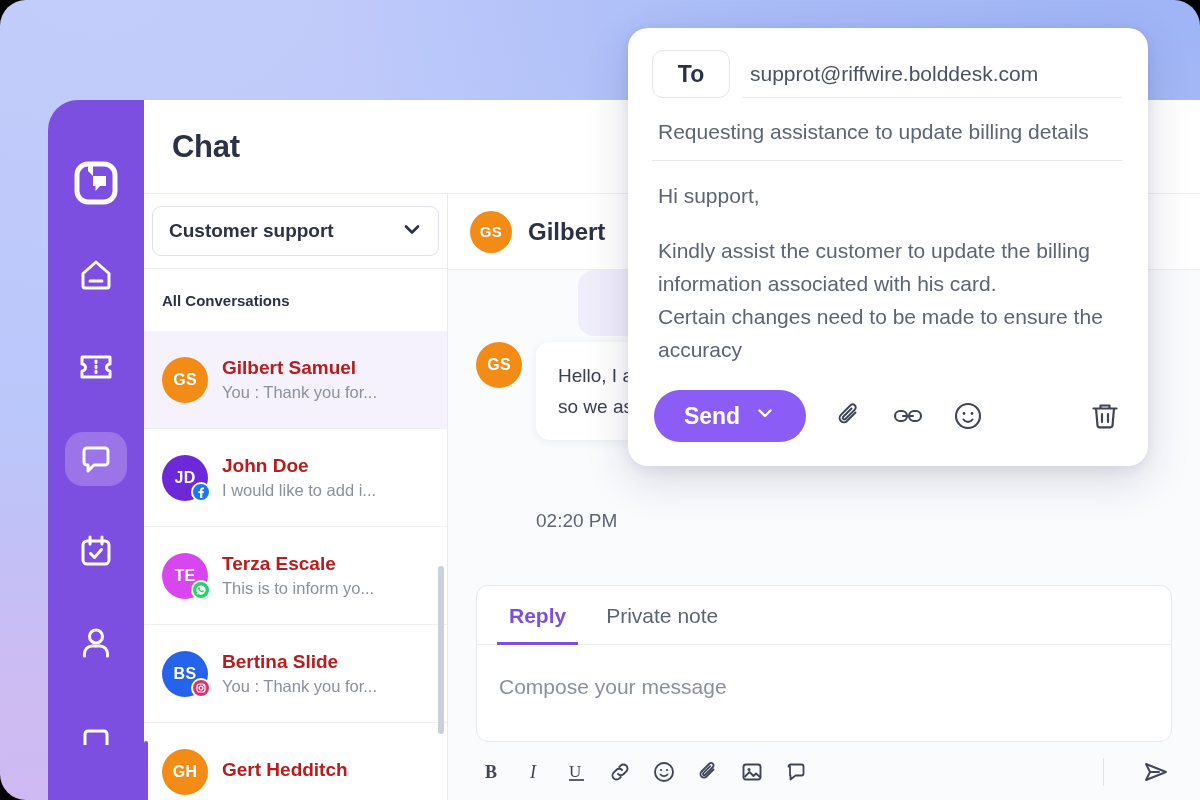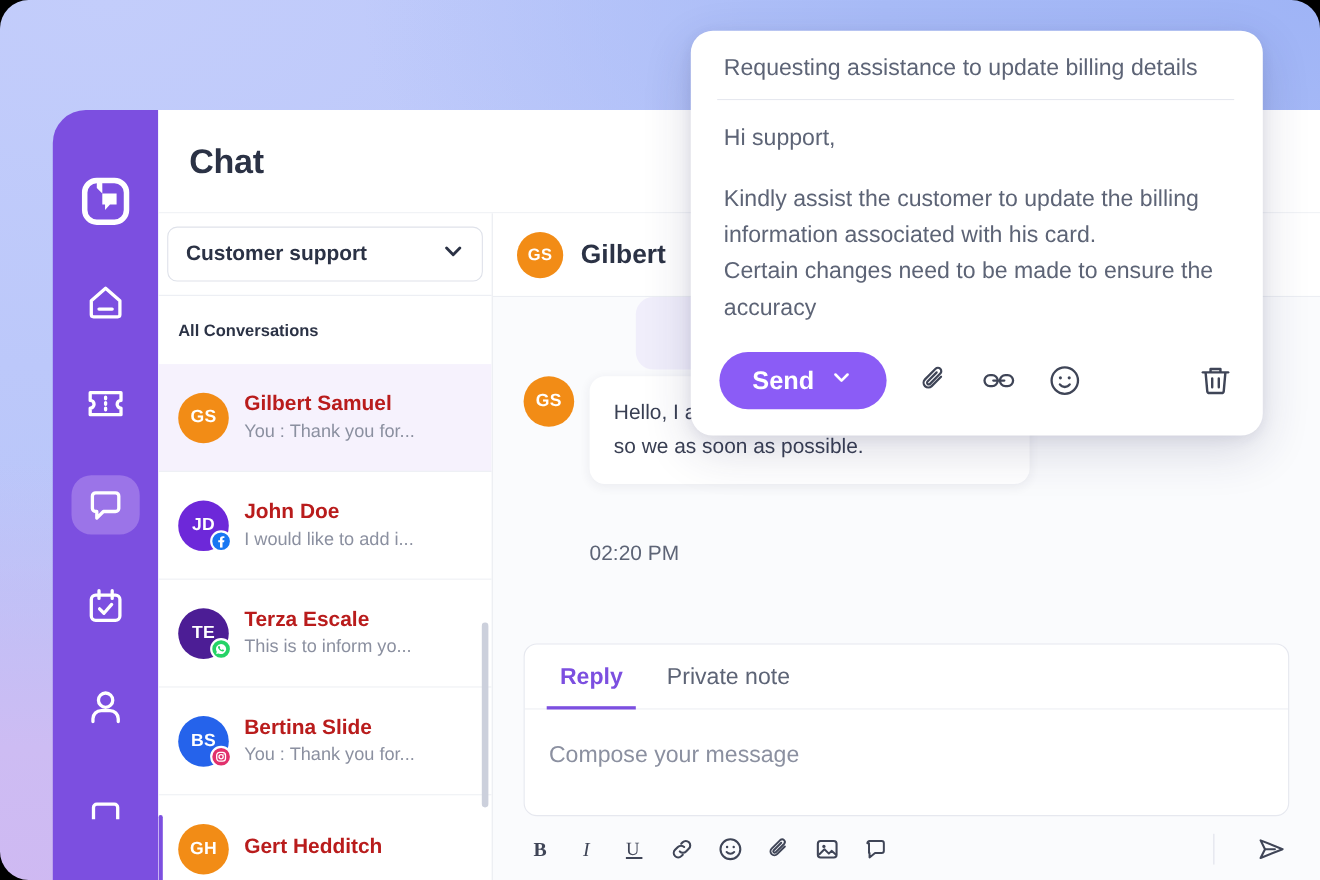--- a/index.html
+++ b/index.html
@@ -157,21 +157,21 @@
   }
   .msg-row { position: absolute; left: 28px; top: 72px; display: flex; gap: 14px; align-items: flex-start; }
   .msg-row .avatar { width: 46px; height: 46px; font-size: 16px; }
   .bubble {
     background: #fff; border-radius: 14px;
     box-shadow: 0 2px 10px rgba(40,45,70,0.07);
     padding: 18px 22px; width: 400px;
     font-size: 19px; line-height: 31px; color: #3a4054;
   }
   .msg-time {
-    position: absolute; left: 88px; top: 223px;
+    position: absolute; left: 88px; top: 240px;
     font-size: 19px; color: #5d6476;
   }
 
   
   #composer { flex: none; padding: 0 28px 0 28px; }
   #composer-box {
     border: 1px solid #e6e8ef; border-radius: 12px; background: #fff;
     overflow: hidden;
   }
   #composer-tabs {
@@ -362,21 +362,21 @@
               </div>
             </div>
             <div class="conv-text">
               <div class="conv-name">John Doe</div>
               <div class="conv-snippet">I would like to add i...</div>
             </div>
           </div>
 
           <div class="conv">
             <div class="avatar-wrap">
-              <div class="avatar" style="background:#4c1d95">TE</div>
+              <div class="avatar" style="background:#d946ef">TE</div>
               <div class="badge" style="background:#25D366">
                 <svg width="12" height="12" viewBox="0 0 12 12">
                     <path d="M6 1.4A4.6 4.6 0 0 0 2.1 8.5L1.5 10.6l2.2-.6A4.6 4.6 0 1 0 6 1.4zm2.5 6.3c-.1.3-.6.6-.9.6-.2 0-.5.1-1.6-.4-1.3-.6-2.2-2-2.3-2.1-.1-.1-.5-.7-.5-1.4 0-.6.3-.9.5-1 .1-.1.2-.2.4-.2h.3c.1 0 .2 0 .3.3l.4 1c0 .1 0 .2-.1.3l-.2.2c-.1.1-.1.1 0 .3.1.2.4.7.8 1 .5.4.8.6 1 .6.1 0 .2 0 .3-.1l.3-.4c.1-.1.2-.1.3-.1l1 .5c.1.1.2.1.2.2v.7z" fill="#fff"></path>
                   </svg>
               </div>
             </div>
             <div class="conv-text">
               <div class="conv-name">Terza Escale</div>
               <div class="conv-snippet">This is to inform yo...</div>
             </div>
@@ -499,20 +499,24 @@
           </div>
         </div>
 
       </section>
     </div>
   </div>
 </div>
 
 <div id="popup">
 
+  <div id="popup-to-row">
+    <div id="to-chip">To</div>
+    <div id="to-field">supprot@riffwire.bolddesk.com</div>
+  </div>
 
   <div id="popup-subject">Requesting assistance to update billing details</div>
 
   <div id="popup-body">
     <p>Hi support,</p>
     <p>Kindly assist the customer to update the billing information associated with his card.</p>
     <p style="margin-top:0">Certain changes need to be made to ensure the accuracy</p>
   </div>
 
   <div id="popup-actions">

